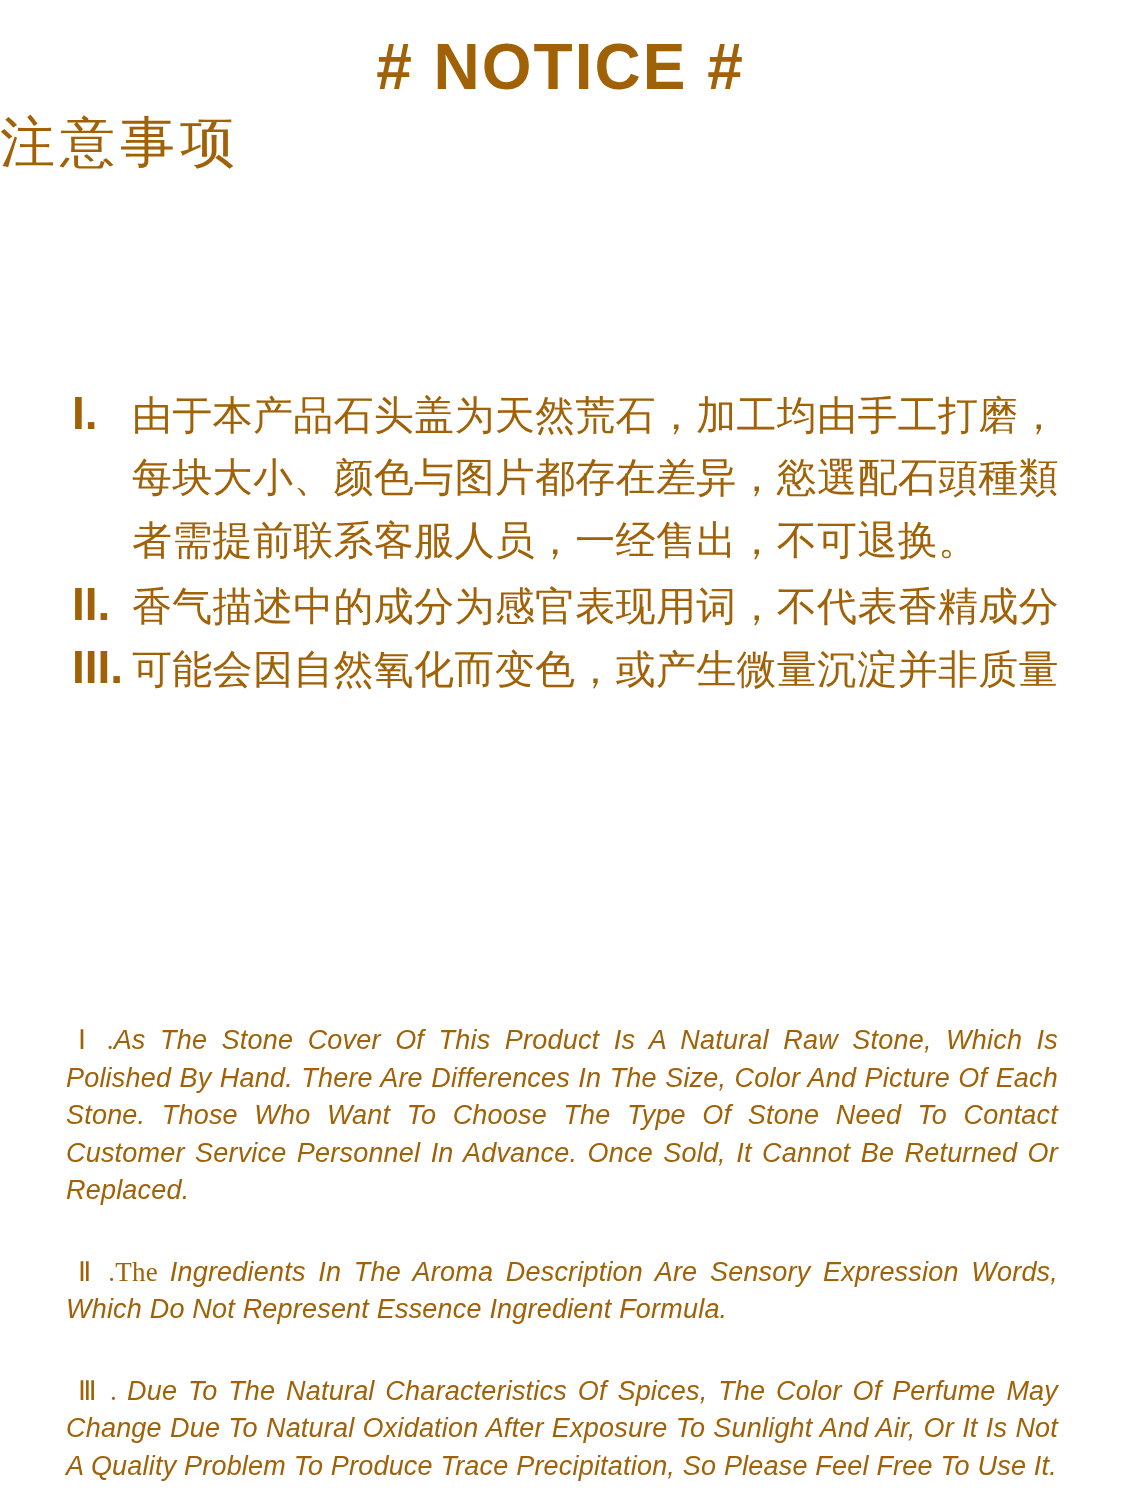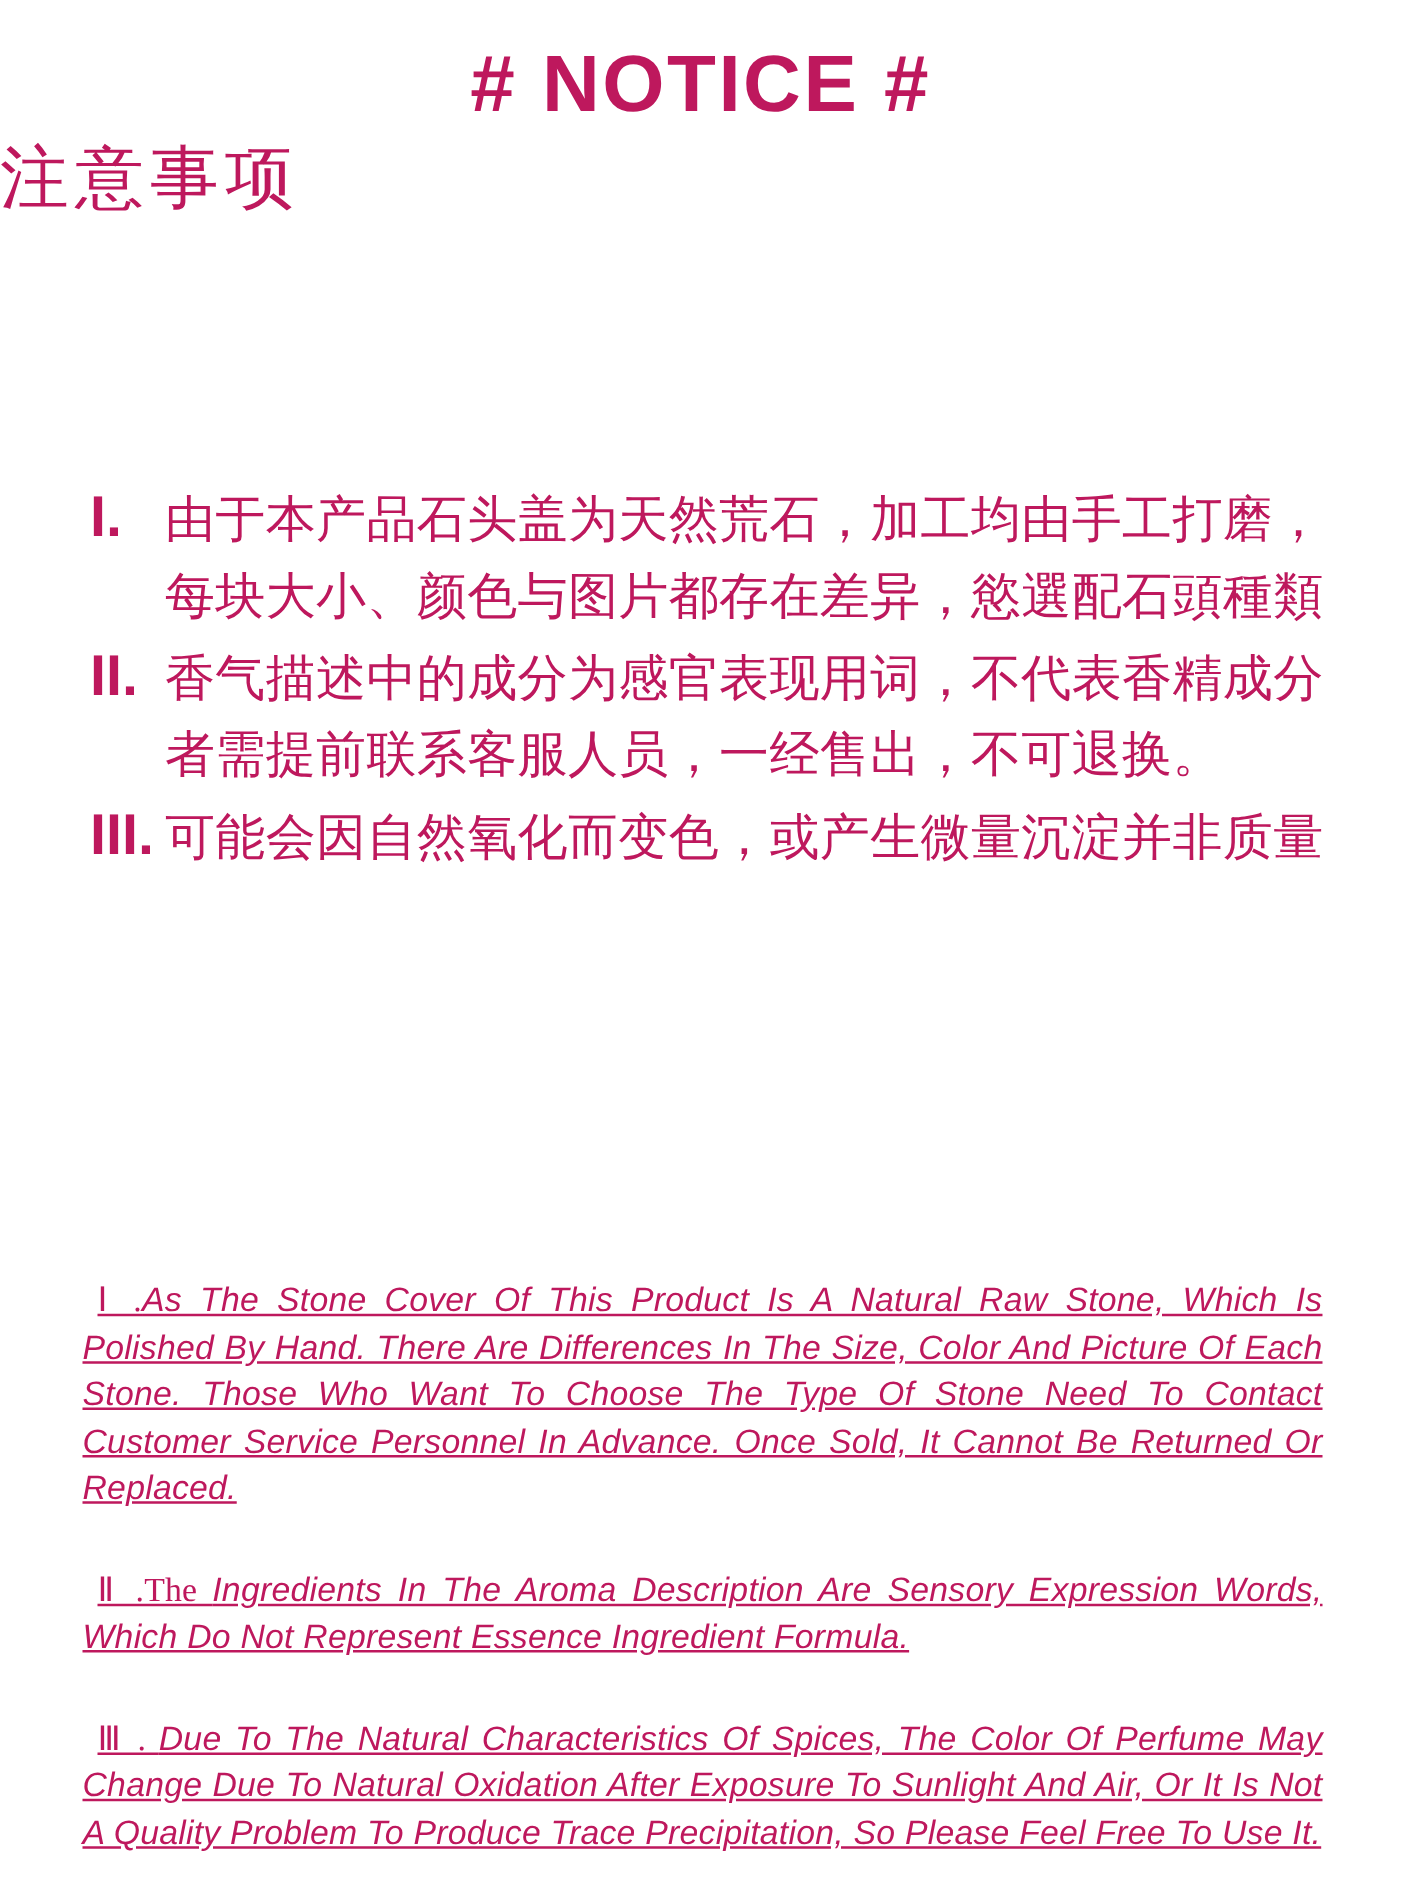--- a/index.html
+++ b/index.html
@@ -25,51 +25,50 @@
   .cn-marker {
     flex:0 0 60px; font-weight:700; font-size:46px; line-height:63.5px;
     font-family:"Liberation Sans", sans-serif;
   }
   .cn-text { white-space:nowrap; letter-spacing:0.3px; }
   .en-block { position:absolute; top:1022px; left:66px; width:992px; }
   .en-item {
     margin:0 0 44px 0; font-size:27px; line-height:37.5px;
     font-style:italic; text-align:justify; text-indent:12px;
     letter-spacing:0.2px;
-    text-decoration:underline;
   }
   .en-prefix {
     font-style:normal;
     font-family:"Liberation Serif", serif;
   }
 </style>
 </head>
 <body>
 
-<div class="page" style="color: #be185d; background: rgb(255, 255, 255);">
+<div class="page" style="color: #a16207; background: rgb(255, 255, 255);">
 
   <div class="title"># NOTICE #</div>
   <div class="subtitle">注意事项</div>
 
   <div class="cn-block">
     <div class="cn-line">
       <span class="cn-marker">I.</span>
       <span class="cn-text">由于本产品石头盖为天然荒石，加工均由手工打磨，</span>
     </div>
     <div class="cn-line">
       <span class="cn-marker"></span>
       <span class="cn-text">每块大小、颜色与图片都存在差异，慾選配石頭種類</span>
     </div>
     <div class="cn-line">
+      <span class="cn-marker"></span>
+      <span class="cn-text">者需提前联系客服人员，一经售出，不可退换。</span>
+    </div>
+    <div class="cn-line">
       <span class="cn-marker">II.</span>
       <span class="cn-text">香气描述中的成分为感官表现用词，不代表香精成分</span>
-    </div>
-    <div class="cn-line">
-      <span class="cn-marker"></span>
-      <span class="cn-text">者需提前联系客服人员，一经售出，不可退换。</span>
     </div>
     <div class="cn-line">
       <span class="cn-marker">III.</span>
       <span class="cn-text">可能会因自然氧化而变色，或产生微量沉淀并非质量</span>
     </div>
   </div>
 
   <div class="en-block">
     <p class="en-item">
       <span class="en-prefix">Ⅰ .</span><span class="en-body">As The Stone Cover Of This Product Is A Natural Raw Stone, Which Is Polished By Hand. There Are Differences In The Size, Color And Picture Of Each Stone. Those Who Want To Choose The Type Of Stone Need To Contact Customer Service Personnel In Advance. Once Sold, It Cannot Be Returned Or Replaced.</span>

